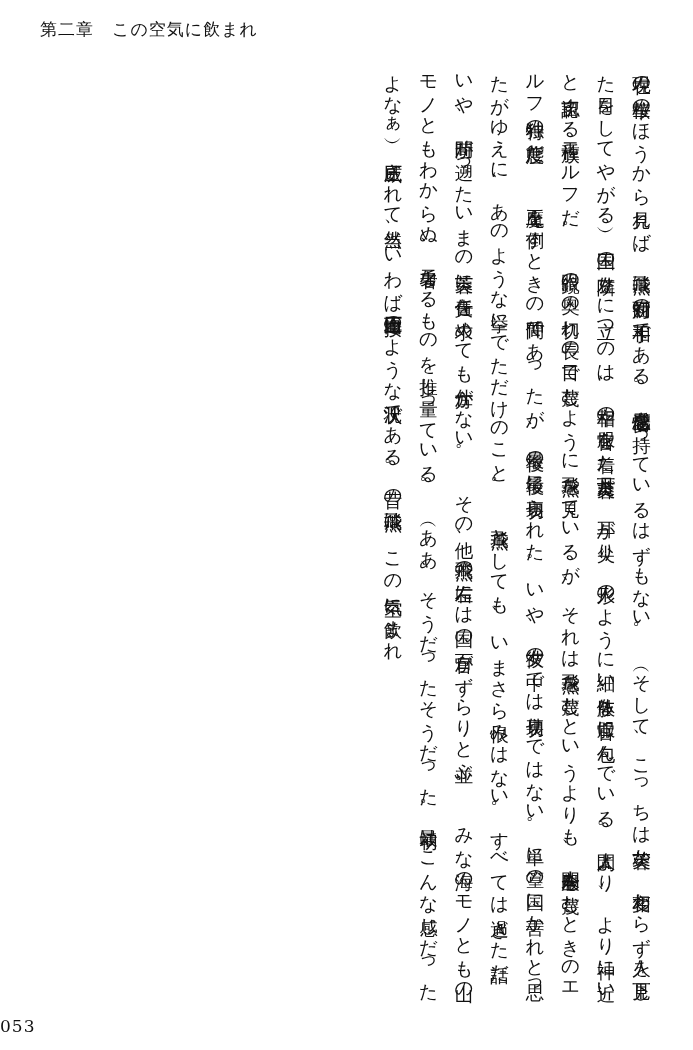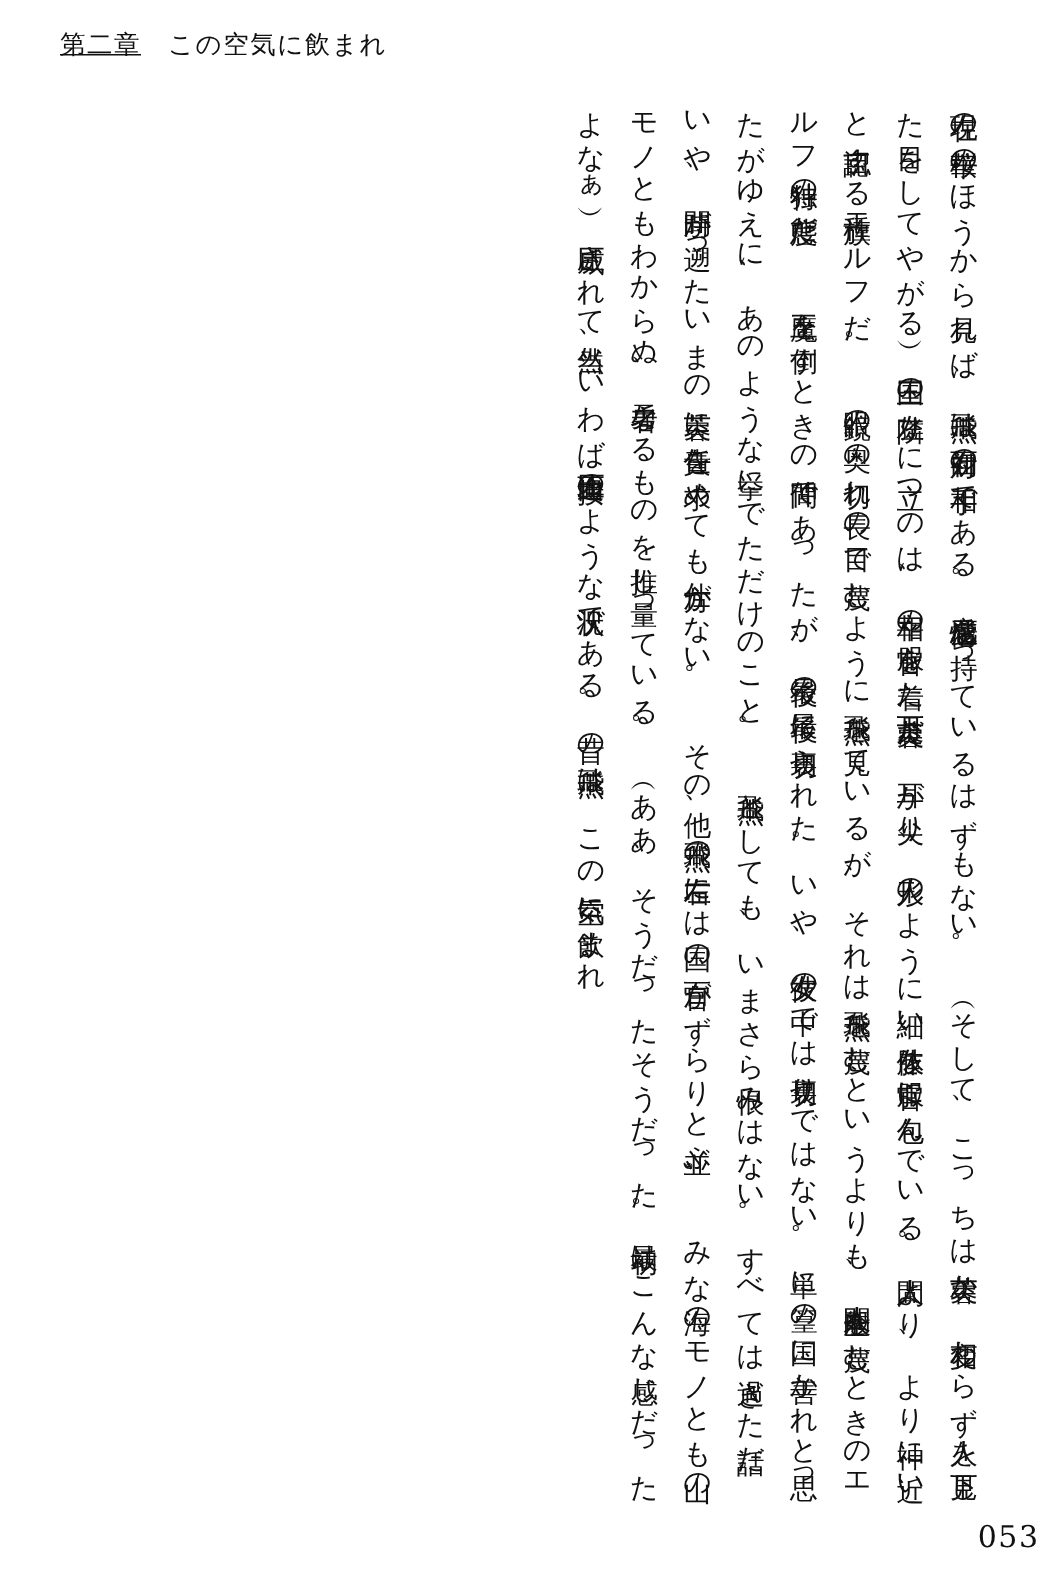--- a/index.html
+++ b/index.html
@@ -28,21 +28,20 @@
     position: absolute;
     top: 18px;
     left: 40px;
     font-size: 17px;
     letter-spacing: 1px;
     white-space: nowrap;
     color: #111111;
   }
   .header .chapter-num {
     margin-right: 18px;
-    text-decoration: underline;
   }
 
   
   .body-text {
     position: absolute;
     top: 62px;
     left: 34px;
     width: 625px;
     height: 930px;
     writing-mode: vertical-rl;
@@ -60,22 +59,22 @@
     padding: 0;
     height: 100%;
   }
 
   
   .page-number {
     position: absolute;
     bottom: 14px;
     left: 0;
     width: 693px;
-    text-align: right;
-    font-size: 20px;
+    text-align: left;
+    font-size: 17px;
     letter-spacing: 1px;
     color: #111111;
   }
 </style>
 </head>
 <body>
 
 <div class="page">
 
   <div class="header">

